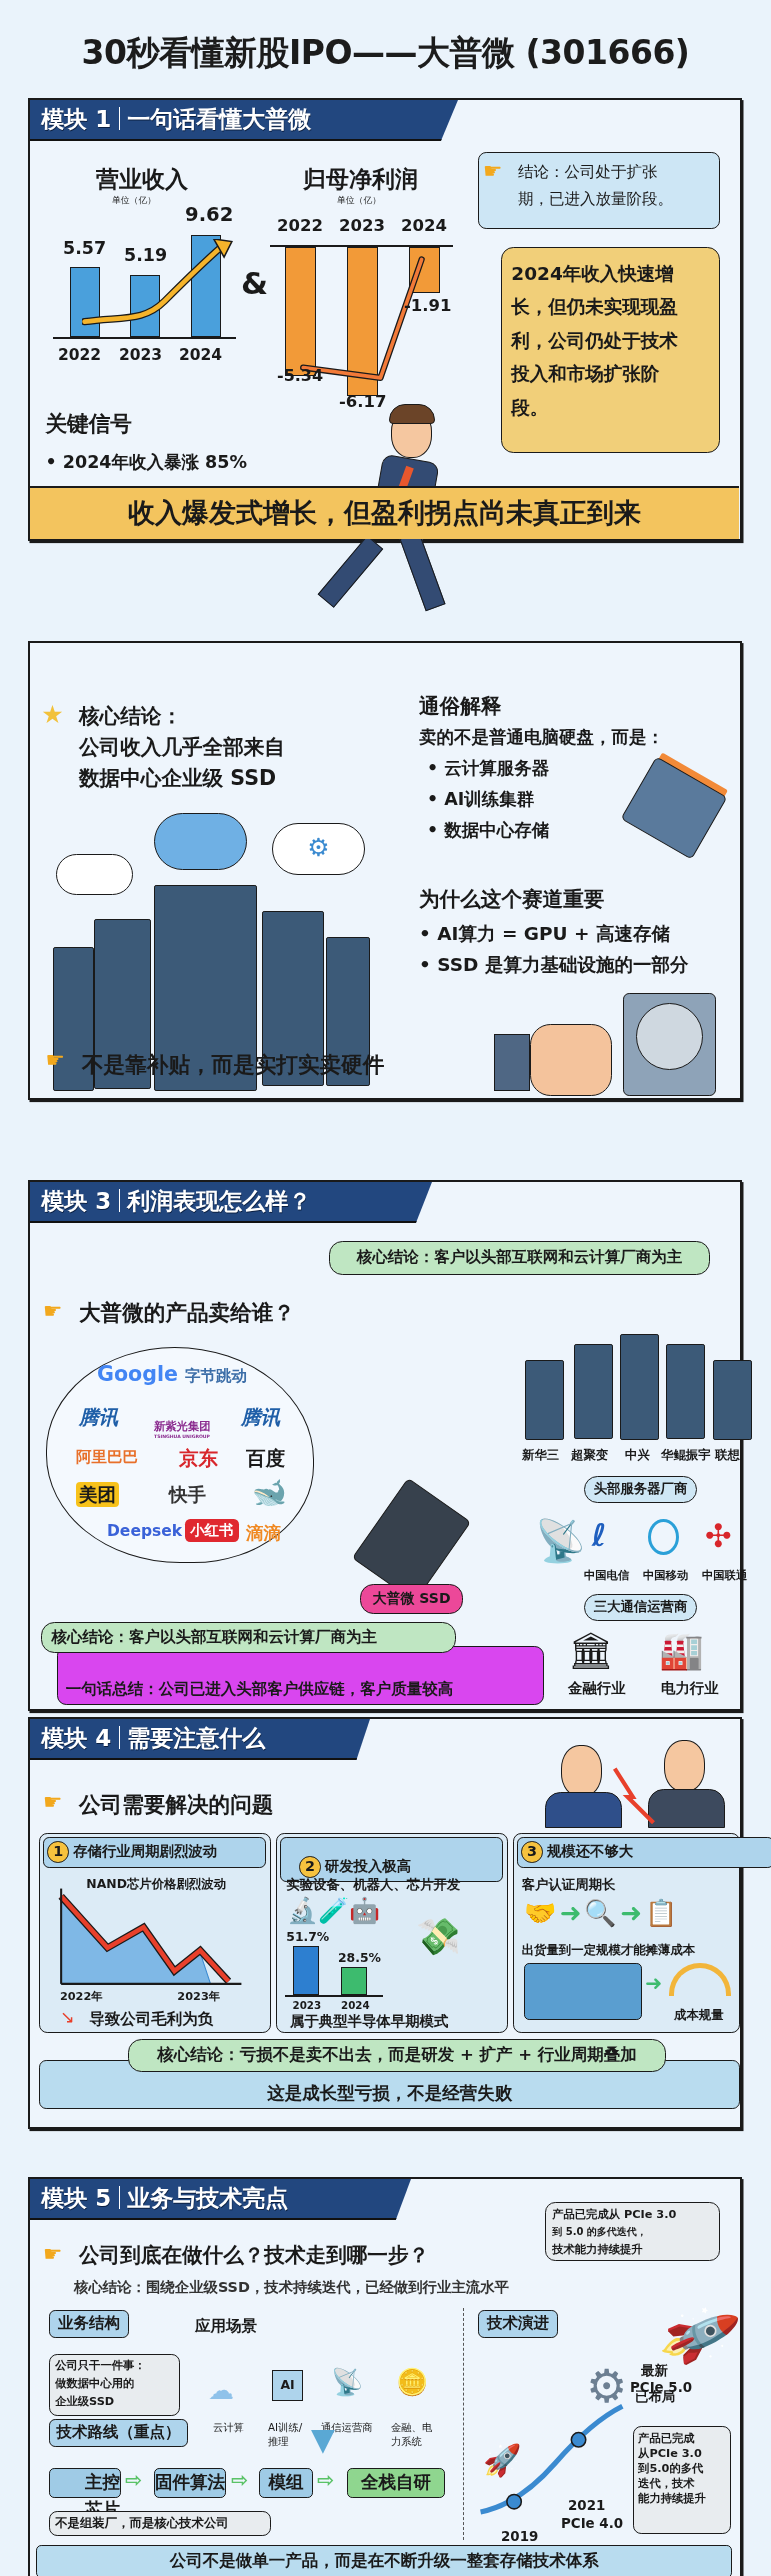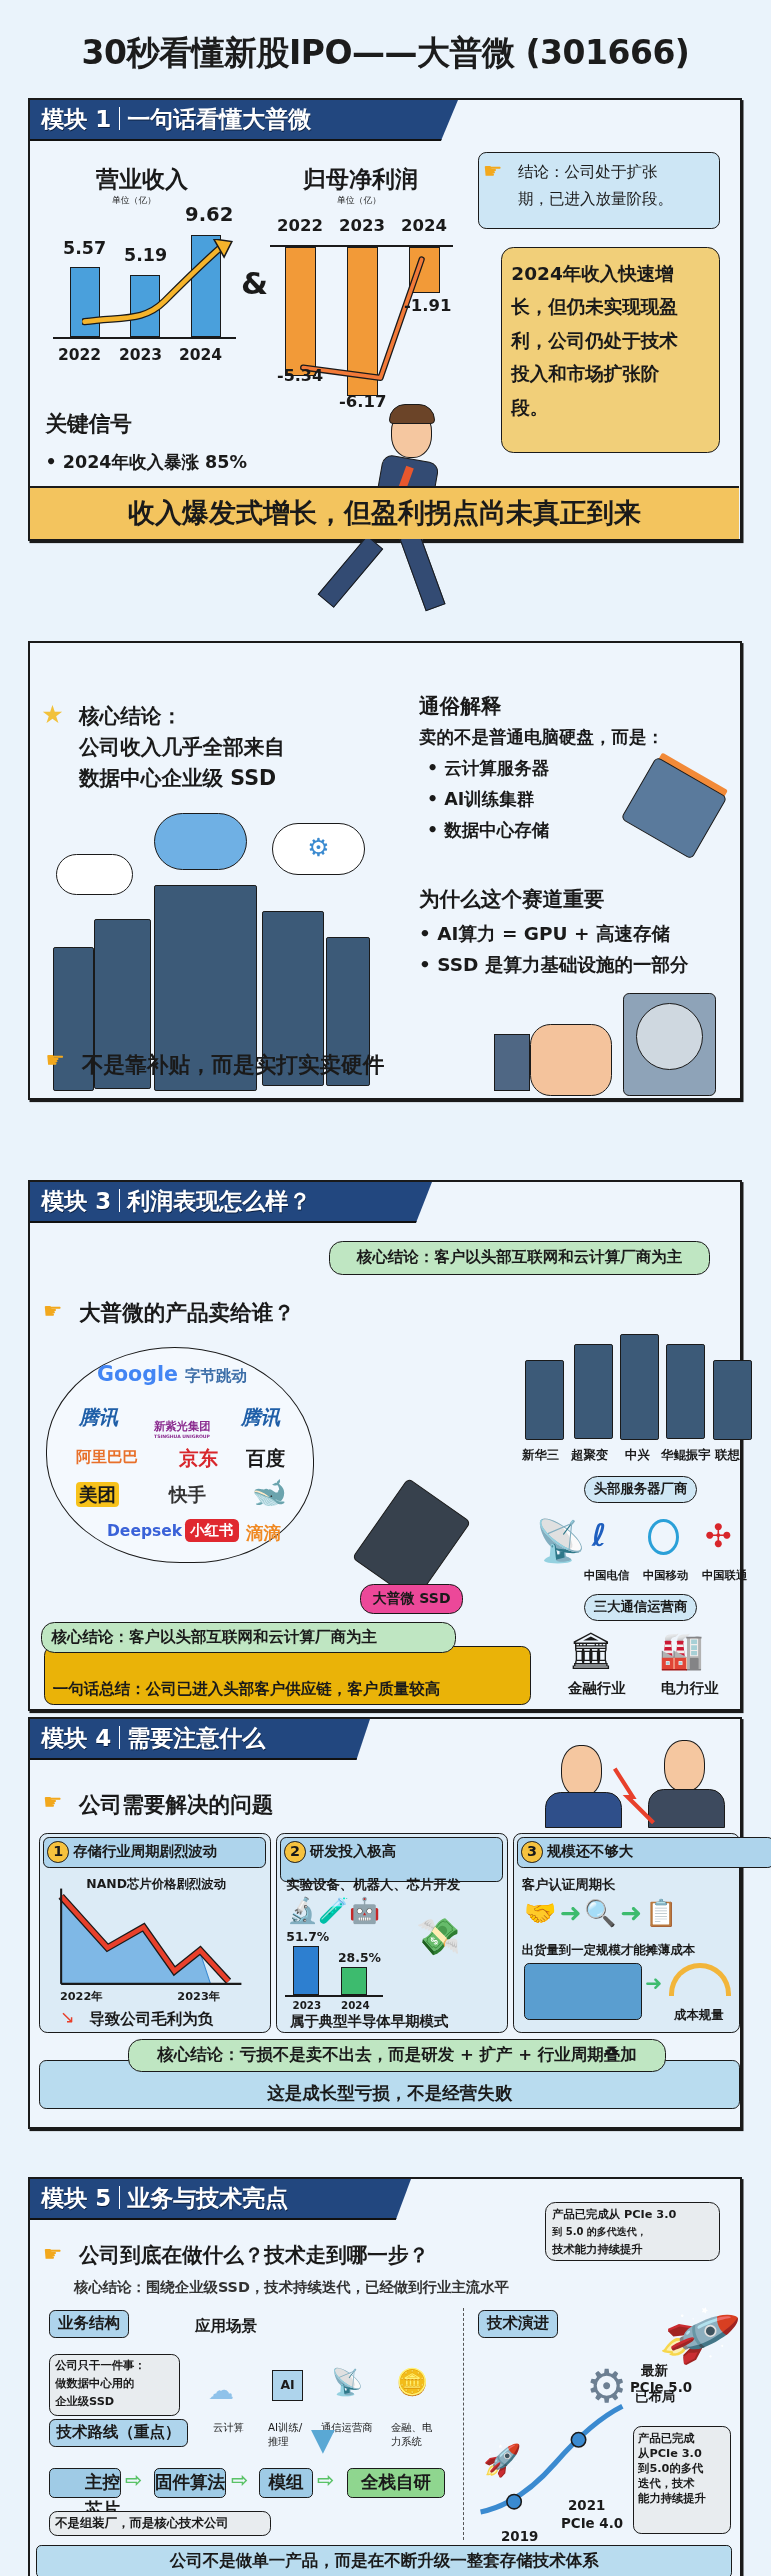--- a/index.html
+++ b/index.html
@@ -224,21 +224,21 @@
   <div class="txt bold" style="left:554px;top:386px;font-size:11.3px;">中国电信</div>
   <div class="txt bold" style="left:613px;top:386px;font-size:11.3px;">中国移动</div>
   <div class="txt bold" style="left:672px;top:386px;font-size:11.3px;">中国联通</div>
   <div class="pill" style="left:554px;top:412px;width:113px;height:27px;background:#cfe7f5;font-size:13.4px;line-height:24px;">三大通信运营商</div>
 
   <div class="abs" style="left:538px;top:448px;font-size:36px;">🏛</div>
   <div class="abs" style="left:629px;top:448px;font-size:36px;">🏭</div>
   <div class="txt bold" style="left:538px;top:497px;font-size:14.4px;">金融行业</div>
   <div class="txt bold" style="left:631px;top:497px;font-size:14.4px;">电力行业</div>
 
-  <div class="box" style="left:14px;top:464px;width:487px;height:59px;background:#eab308;border-radius:9.3px;">
+  <div class="box" style="left:27px;top:464px;width:487px;height:59px;background:#d946ef;border-radius:9.3px;">
     <div class="txt bold" style="left:7.7px;top:32px;font-size:15.5px;">一句话总结：公司已进入头部客户供应链，客户质量较高</div>
   </div>
   <div class="pill" style="left:11.3px;top:440px;width:415px;height:31px;font-size:15.5px;line-height:28px;text-align:left;padding-left:9.3px;">核心结论：客户以头部互联网和云计算厂商为主</div>
 </section>
 
 <section class="module" style="top:1717px;height:412px;">
   <div class="mod-head" style="width:340px;">
     <span>模块 4</span><span class="sep"></span><span>需要注意什么</span>
   </div>
   <span class="txt hand" style="left:13px;top:70px;">☛</span>
@@ -263,21 +263,21 @@
       <line x1="10" y1="190" x2="360" y2="190" stroke="#1a1a1a" stroke-width="4"></line>
       <line x1="10" y1="190" x2="10" y2="5" stroke="#1a1a1a" stroke-width="4"></line>
     </svg>
     <div class="txt bold" style="left:19.6px;top:155px;font-size:11.3px;">2022年</div>
     <div class="txt bold" style="left:137px;top:155px;font-size:11.3px;">2023年</div>
     <span class="txt" style="left:19.6px;top:173px;font-size:17.5px;color:#e8402b;">↘</span>
     <div class="txt bold" style="left:49px;top:175px;font-size:15.5px;">导致公司毛利为负</div>
   </div>
 
   <div class="box" style="left:246px;top:114px;width:232px;height:200px;background:#dcebf6;">
-    <div class="tag" style="left:3.1px;top:3.1px;width:223px;height:45px;text-align:left;padding:3px;font-size:14.4px;"><span class="numcircle">2</span><span>研发投入极高</span></div>
+    <div class="tag" style="left:3.1px;top:3.1px;width:223px;height:45px;text-align:left;padding:18px;font-size:14.4px;"><span class="numcircle">2</span><span>研发投入极高</span></div>
     <div class="txt bold" style="left:9.3px;top:42px;font-size:13.4px;">实验设备、机器人、芯片开发</div>
     <div class="abs" style="left:10.3px;top:62px;font-size:25px;">🔬🧪🤖</div>
     <div class="txt bold" style="left:9.3px;top:95px;font-size:12.4px;">51.7%</div>
     <div class="txt bold" style="left:61px;top:116px;font-size:12.4px;">28.5%</div>
     <div class="bar" style="left:15.5px;top:112px;width:26px;height:49px;background:#2d7fd0;"></div>
     <div class="bar" style="left:64px;top:133px;width:26px;height:28px;background:#3dbb6e;"></div>
     <div class="abs" style="left:7.7px;top:161px;width:98px;height:2.1px;background:#1a1a1a;"></div>
     <div class="txt bold" style="left:15.5px;top:165px;font-size:10.3px;">2023</div>
     <div class="txt bold" style="left:64px;top:165px;font-size:10.3px;">2024</div>
     <div class="abs" style="left:139px;top:82px;font-size:36px;">💸</div>

